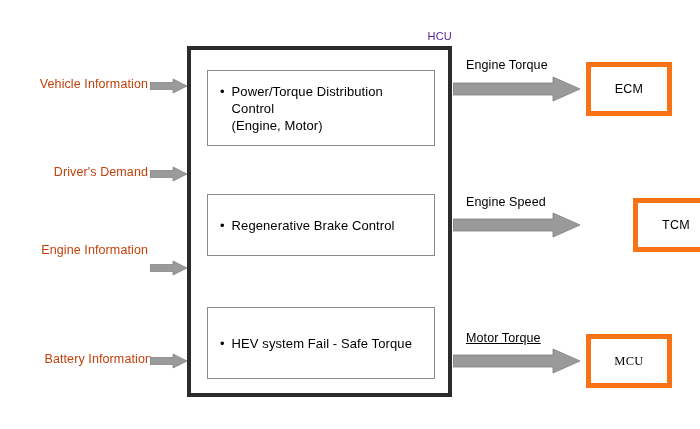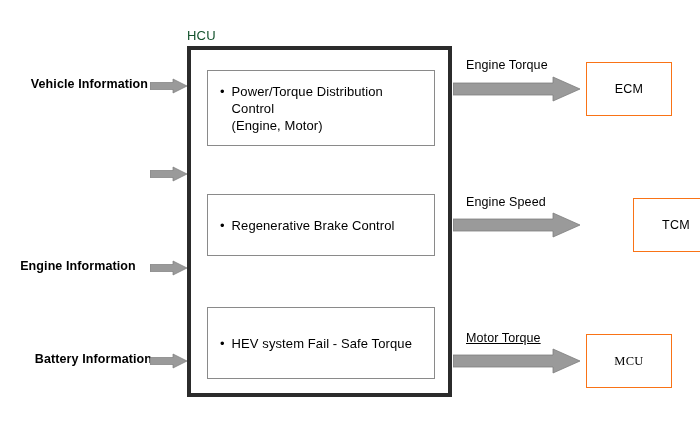--- a/index.html
+++ b/index.html
@@ -19,24 +19,24 @@
     background: #ffffff;
     overflow: hidden;
   }
 
   
   .hcu-title {
     position: absolute;
     left: 187px;
     top: 28px;
     width: 265px;
-    text-align: left;
-    font-size: 13px;
+    text-align: right;
+    font-size: 11px;
     line-height: 16px;
-    color: #14532d;
+    color: #4c1d95;
     letter-spacing: 0.2px;
   }
 
   
   .hcu-box {
     position: absolute;
     left: 187px;
     top: 46px;
     width: 265px;
     height: 351px;
@@ -79,29 +79,28 @@
     color: #000;
     white-space: pre-line;
     letter-spacing: 0.1px;
   }
 
   
   .in-label {
     position: absolute;
     font-size: 12.5px;
     line-height: 16px;
-    color: #000000;
+    color: #c2410c;
     text-align: right;
     letter-spacing: 0.1px;
     white-space: nowrap;
-    font-weight: bold;
   }
   .in-1 { left: 8px;  top: 76px;  width: 140px; }
   .in-2 { left: 8px;  top: 164px; width: 140px; }
-  .in-3 { left: 8px;  top: 258px; width: 140px; text-align: center; }
+  .in-3 { left: 8px;  top: 242px; width: 140px; }
   .in-4 { left: 12px;  top: 351px; width: 140px; }
 
   
   .arrow-small {
     position: absolute;
     width: 38px;
     height: 16px;
   }
   .as-1 { left: 150px; top: 78px; }
   .as-2 { left: 150px; top: 166px; }
@@ -130,21 +129,21 @@
   .ol-1 { left: 466px; top: 57px; }
   .ol-2 { left: 466px; top: 194px; }
   .ol-3 { left: 466px; top: 330px; text-decoration: underline; }
 
   
   .ecu-box {
     position: absolute;
     left: 586px;
     width: 86px;
     height: 54px;
-    border: 1px solid #f97316;
+    border: 5px solid #f97316;
     background: #ffffff;
     box-sizing: border-box;
     display: flex;
     align-items: center;
     justify-content: center;
     font-size: 12.5px;
     color: #000;
     letter-spacing: 0.3px;
   }
   .ecu-1 { top: 62px; }
@@ -176,20 +175,21 @@
   </div>
 
   <div class="fn-box fn-box-3">
     <div class="fn-bullet-row">
       <span class="bullet">•</span>
       <span class="fn-text">HEV system Fail - Safe Torque</span>
     </div>
   </div>
 
   <div class="in-label in-1">Vehicle Information</div>
+  <div class="in-label in-2">Driver's Demand</div>
   <div class="in-label in-3">Engine Information</div>
   <div class="in-label in-4">Battery Information</div>
 
   <svg class="arrow-small as-1" viewBox="0 0 38 16">
     <polygon points="0,4.5 23,4.5 23,1 37,8 23,15 23,11.5 0,11.5" fill="#9a9a9a" stroke="#7d7d7d" stroke-width="0.7"></polygon>
   </svg>
   <svg class="arrow-small as-2" viewBox="0 0 38 16">
     <polygon points="0,4.5 23,4.5 23,1 37,8 23,15 23,11.5 0,11.5" fill="#9a9a9a" stroke="#7d7d7d" stroke-width="0.7"></polygon>
   </svg>
   <svg class="arrow-small as-3" viewBox="0 0 38 16">

